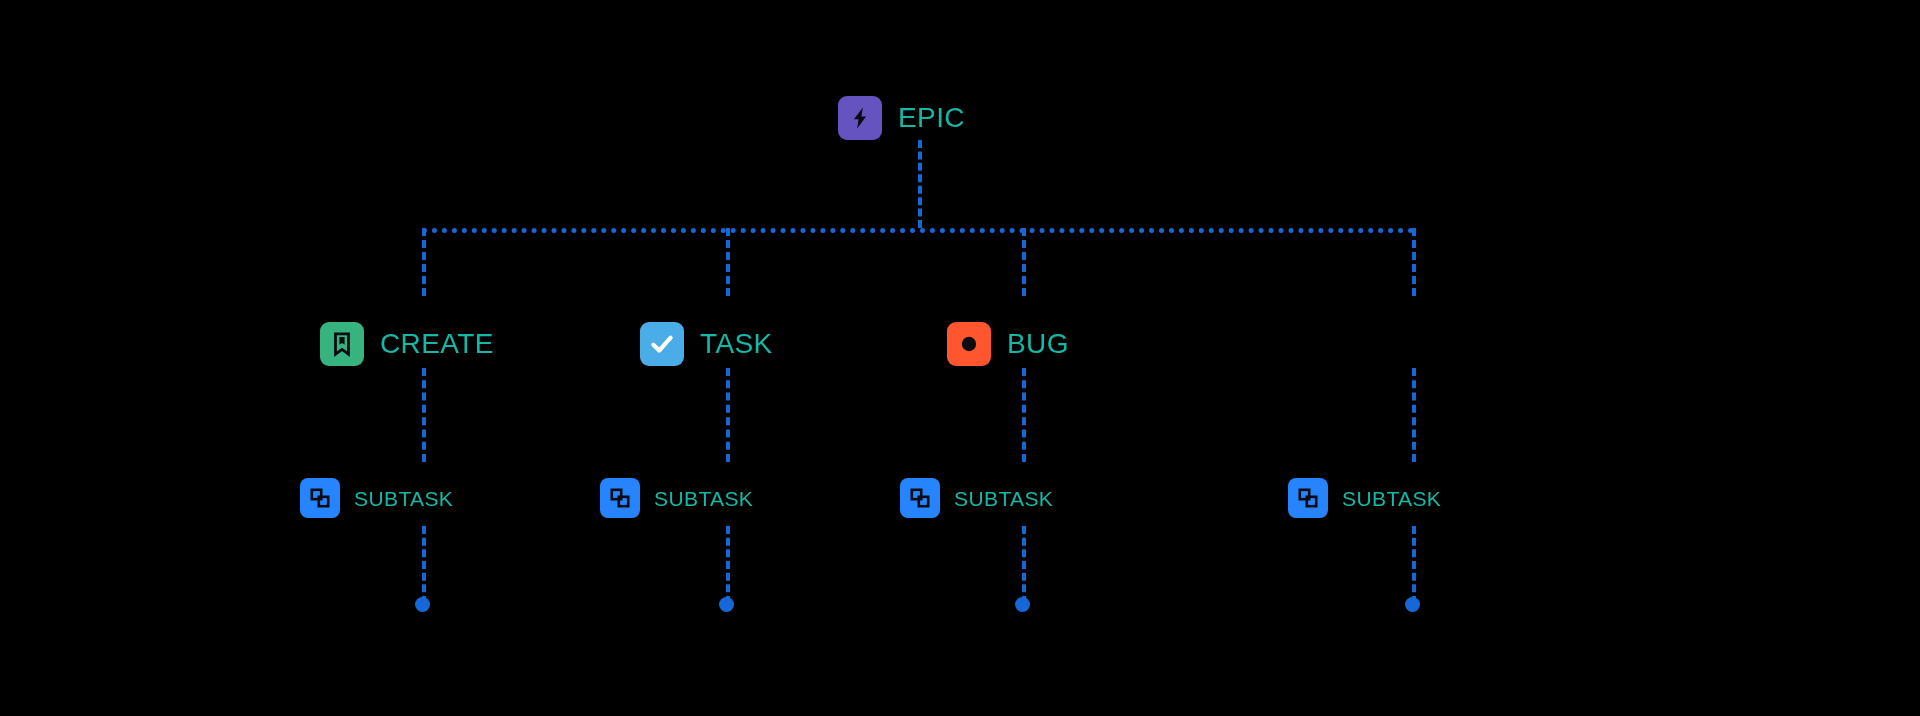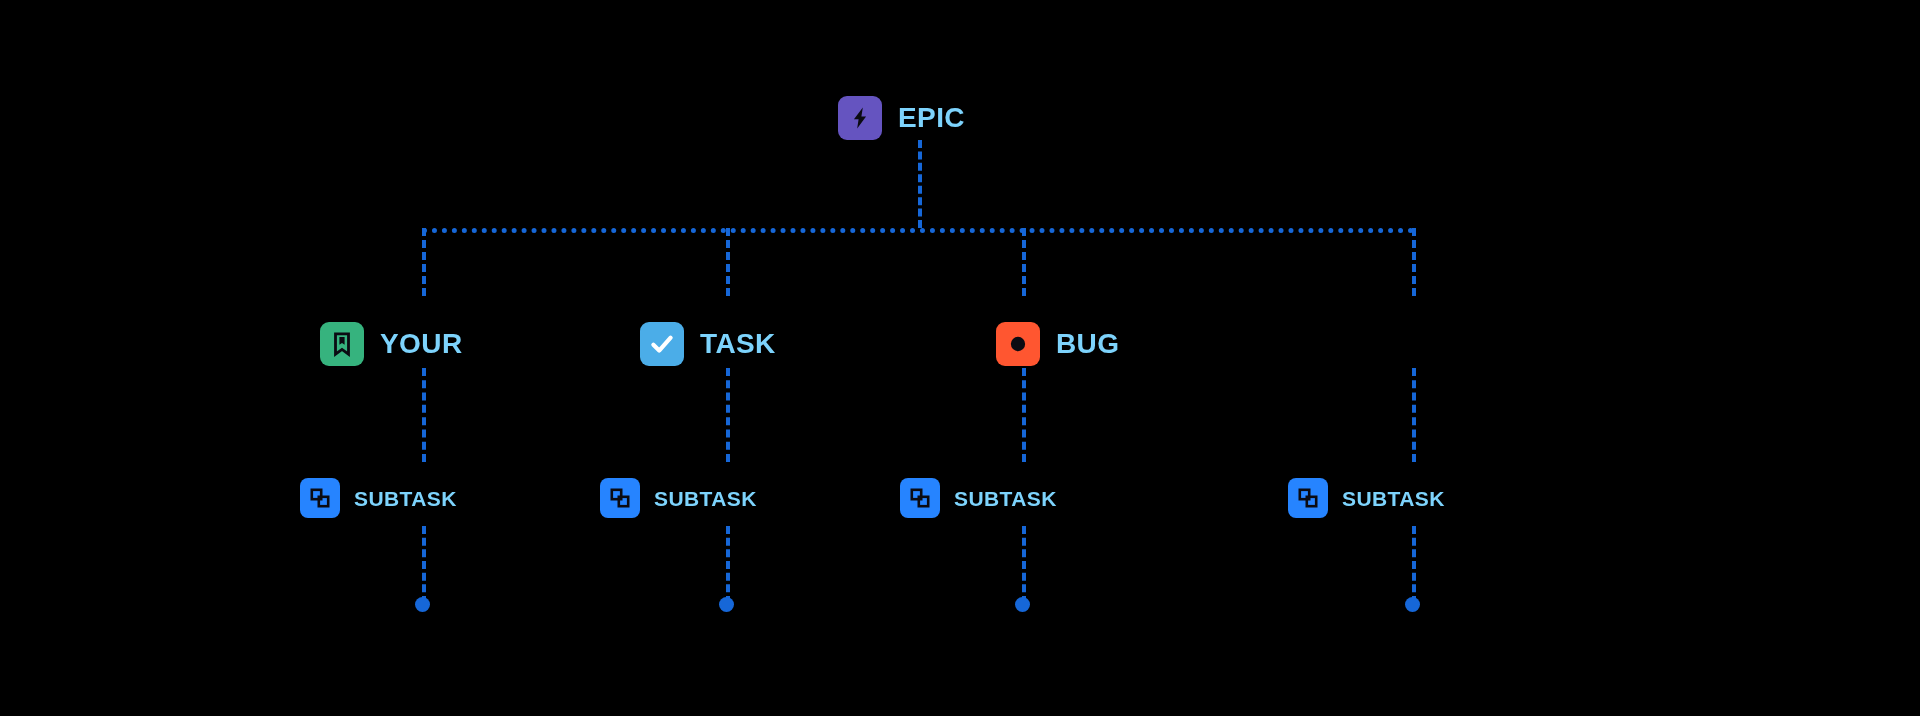--- a/index.html
+++ b/index.html
@@ -29,23 +29,23 @@
     border-radius: 9px;
     flex: 0 0 auto;
     display: flex;
     align-items: center;
     justify-content: center;
   }
   .node-icon.sm { width: 40px; height: 40px; border-radius: 8px; }
   .node-label {
     margin-left: 16px;
     font-size: 28px;
-    font-weight: bold;
+    font-weight: normal;
     letter-spacing: 0.4px;
-    color: #7dd3fc;
+    color: #14b8a6;
     line-height: 1;
   }
   .node-label.sm { font-size: 21px; margin-left: 14px; }
 
   .node-icon svg { display: block; }
 
   
   .vline {
     position: absolute;
     width: 0;
@@ -101,33 +101,33 @@
     <div class="node-label">EPIC</div>
   </div>
 
   <div class="node" style="left:320px; top:322px;">
     <div class="node-icon" style="background:#36B37E;">
       <svg width="26" height="26" viewBox="0 0 24 24" aria-hidden="true">
         <path d="M6 2.6 h12 v18.8 l-6 -4.4 -6 4.4 z" fill="none" stroke="#0B0B12" stroke-width="2.6"></path>
         <path d="M9.6 5.6 h4.8 v7.2 l-2.4 -1.8 -2.4 1.8 z" fill="#0B0B12"></path>
       </svg>
     </div>
-    <div class="node-label">YOUR</div>
+    <div class="node-label">CREATE</div>
   </div>
 
   <div class="node" style="left:640px; top:322px;">
     <div class="node-icon" style="background:#4BADE8;">
       <svg width="28" height="28" viewBox="0 0 24 24" aria-hidden="true">
         <path d="M4.6 12.6 L9.6 17.6 L19.4 6.6" fill="none" stroke="#FFFFFF" stroke-width="3.6" stroke-linecap="round" stroke-linejoin="round"></path>
       </svg>
     </div>
     <div class="node-label">TASK</div>
   </div>
 
-  <div class="node" style="left:996px; top:322px;">
+  <div class="node" style="left:947px; top:322px;">
     <div class="node-icon" style="background:#FF5630;">
       <svg width="26" height="26" viewBox="0 0 24 24" aria-hidden="true">
         <circle cx="12" cy="12" r="6.6" fill="#0B0B12"></circle>
       </svg>
     </div>
     <div class="node-label">BUG</div>
   </div>
 
 
   <div class="node" style="left:300px; top:478px;">

